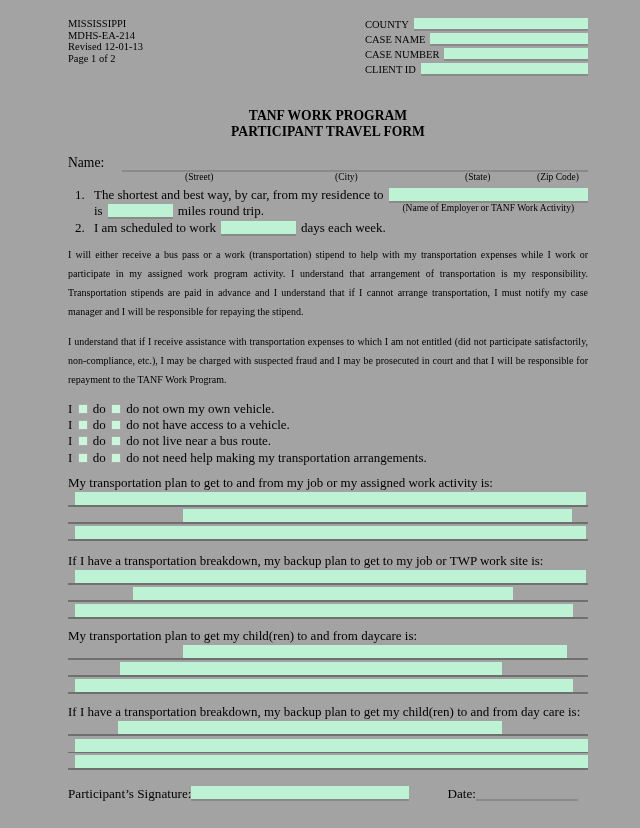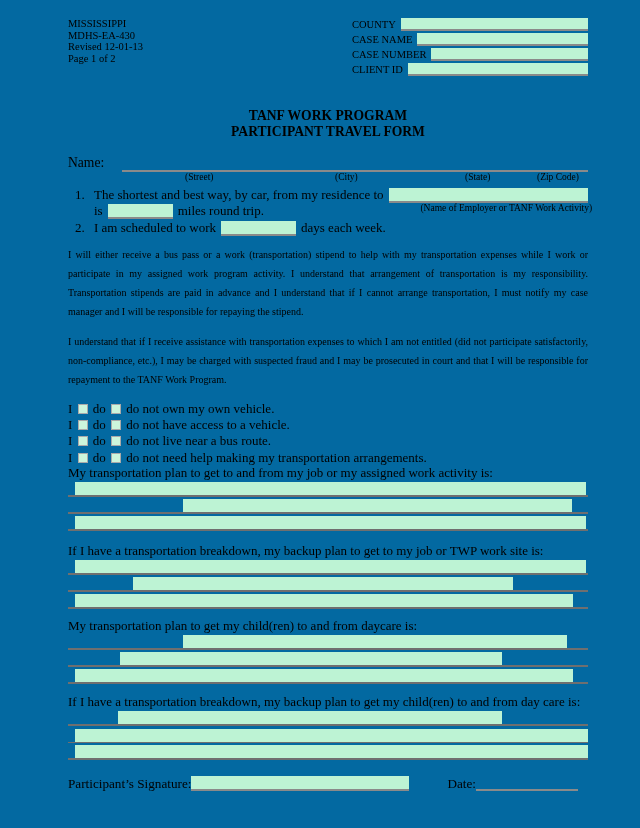--- a/index.html
+++ b/index.html
@@ -1,29 +1,29 @@
 <!DOCTYPE html>
 <html><head>
 <meta charset="utf-8">
 <style>
   * { margin:0; padding:0; box-sizing:border-box; }
   html,body { background:#e8e8e8; }
   .page {
-    width:640px; height:828px; background:#0369a1; position:relative;
+    width:640px; height:828px; background:#a3a3a3; position:relative;
     font-family:"Liberation Serif","DejaVu Serif",serif; color:#000;
     margin:0 auto; overflow:hidden;
   }
   .content { position:absolute; left:68px; top:16px; width:520px; }
 
   
   .hdr { display:flex; justify-content:space-between; }
   .hdr-left { font-size:10.5px; line-height:11.6px; padding-top:2px; }
   .hdr-right { width:236px; }
   .hdr-row { display:flex; align-items:flex-end; height:15px; font-size:10.5px; }
-  .hdr-row .hlbl { white-space:nowrap; padding-right:5px; padding-bottom:1px; }
+  .hdr-row .hlbl { white-space:nowrap; padding-right:5px; padding-bottom:1px;margin-left:13px; }
   .hfield { flex:1; height:13px; background:#bdf3d4; border-bottom:2px solid #8a8a8a; }
 
   
   .title { text-align:center; font-weight:bold; font-size:13.6px; line-height:16px; margin-top:32px; }
 
   
   .frow { display:flex; align-items:flex-end; margin-top:15px; font-size:13.6px; }
   .frow .flbl { white-space:nowrap; padding-bottom:1px; }
   .name-lbl { width:54px; }
   .addr-lbl { width:60px; }
@@ -39,38 +39,38 @@
   .addr-sublabels span { position:absolute; top:0; white-space:nowrap; }
 
   
   .items { margin-top:4px; font-size:13px; }
   .item-line1 { display:flex; align-items:flex-end; height:16px; }
   .item-num { width:26px; padding-left:7px; }
   .item-txt { white-space:nowrap; padding-right:5px; }
   .inline-field { position:relative; border-bottom:2px solid #8a8a8a; height:15px; }
   .grow { flex:1; }
   .inline-field .green { position:absolute; left:0; right:0; bottom:0; height:13px; background:#bdf3d4; }
-  .field-caption { position:absolute; top:15px; left:18px; width:100%; text-align:center; font-size:9.5px; white-space:nowrap; }
+  .field-caption { position:absolute; top:15px; left:0; width:100%; text-align:center; font-size:9.5px; white-space:nowrap; }
   .item-line2 { display:flex; align-items:flex-end; height:16px; margin-left:26px; }
   .item-line3 { display:flex; align-items:flex-end; height:16px; margin-top:1px; }
   .w65 { width:65px; margin:0 5px; }
   .w75 { width:75px; margin:0 5px; }
 
   
   .para { text-align:justify; font-size:10px; line-height:19px; }
   .p1 { margin-top:9px; }
   .p2 { margin-top:11px; }
 
   
   .cb-block { margin-top:12px; font-size:13px; line-height:16.2px; }
   .cb { display:inline-block; width:10px; height:10px; background:#ccf6dc; border:1px solid #aaaaaa; vertical-align:-1px; margin:0 2px; }
 
   
   .plan { }
-  .plan-a { } .plan-b { margin-top:13px; }
+  .plan-a { margin-top:10px; } .plan-b { margin-top:13px; }
   .plan-c { margin-top:10px; } .plan-d { margin-top:11px; }
   .plan-heading { font-size:13px; line-height:14px; }
   .plan-row { position:relative; height:17px; border-bottom:2px solid #6f6f6f; }
   .plan-row .pg { position:absolute; bottom:0; height:13px; background:#bdf3d4; }
   .thin { border-bottom-width:1px; }
 
   
   .sig-row { display:flex; margin-top:16px; font-size:13.2px; }
   .sig-row .slbl { white-space:nowrap; padding-bottom:1px; }
   .sig-field { width:218px; border-bottom:2px solid #8a8a8a; height:15px; position:relative; }
@@ -80,21 +80,21 @@
 </style>
 </head>
 <body>
 
 <div class="page">
   <div class="content">
 
     <div class="hdr">
       <div class="hdr-left">
         <div>MISSISSIPPI</div>
-        <div>MDHS-EA-430</div>
+        <div>MDHS-EA-214</div>
         <div>Revised 12-01-13</div>
         <div>Page 1 of 2</div>
       </div>
       <div class="hdr-right">
         <div class="hdr-row">
           <span class="hlbl">COUNTY</span>
           <span class="hfield"></span>
         </div>
         <div class="hdr-row">
           <span class="hlbl">CASE NAME</span>

